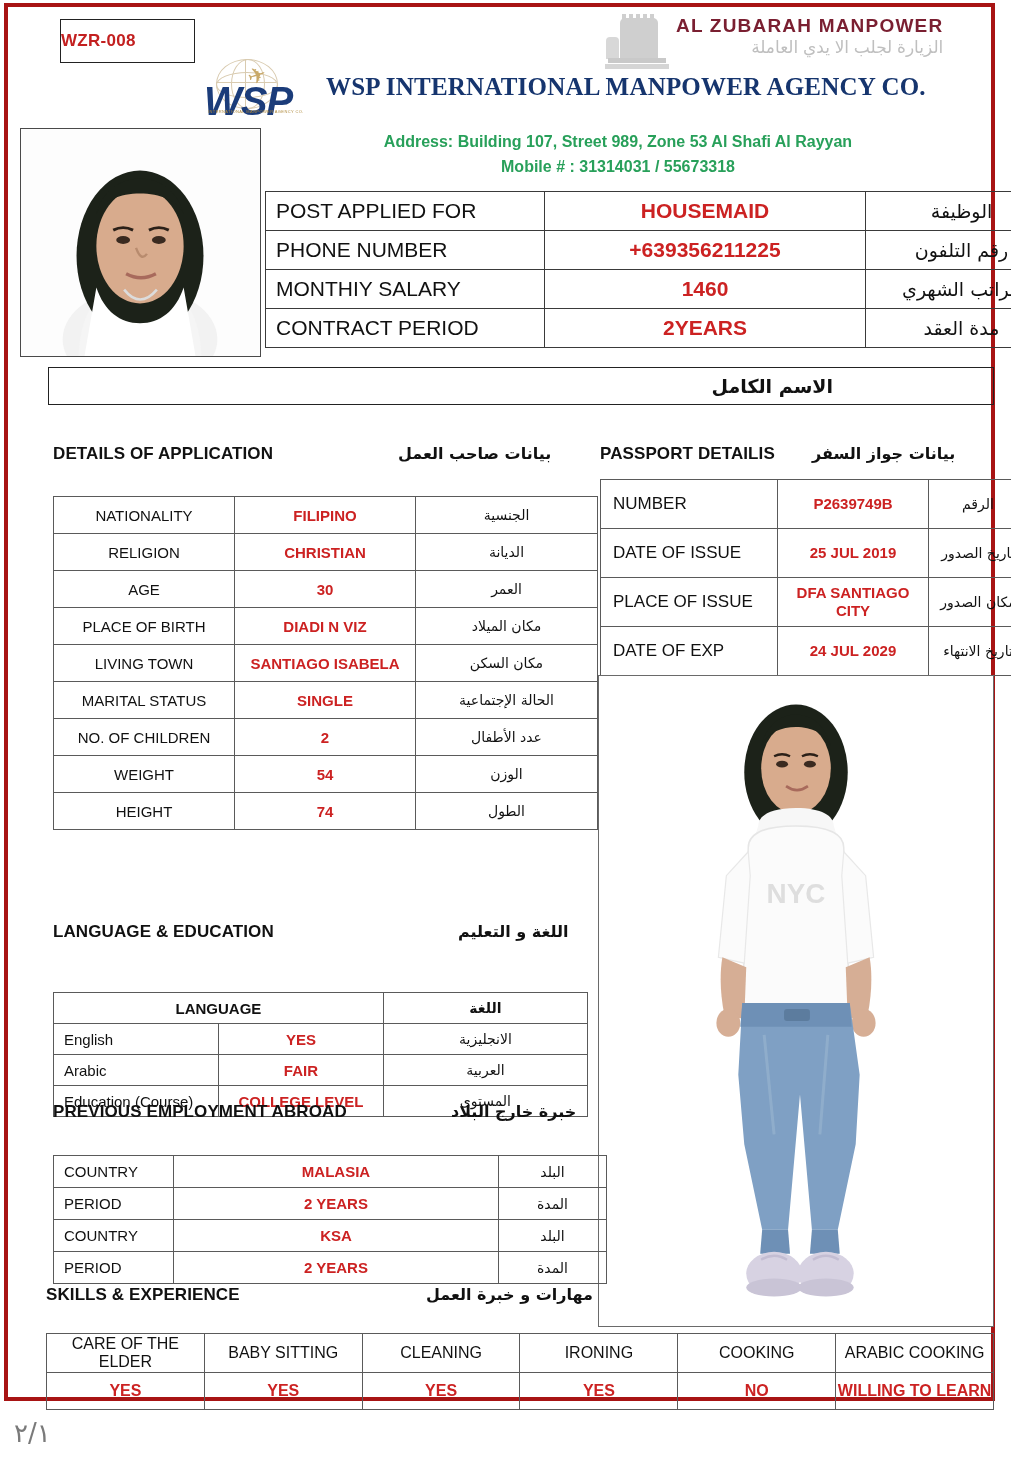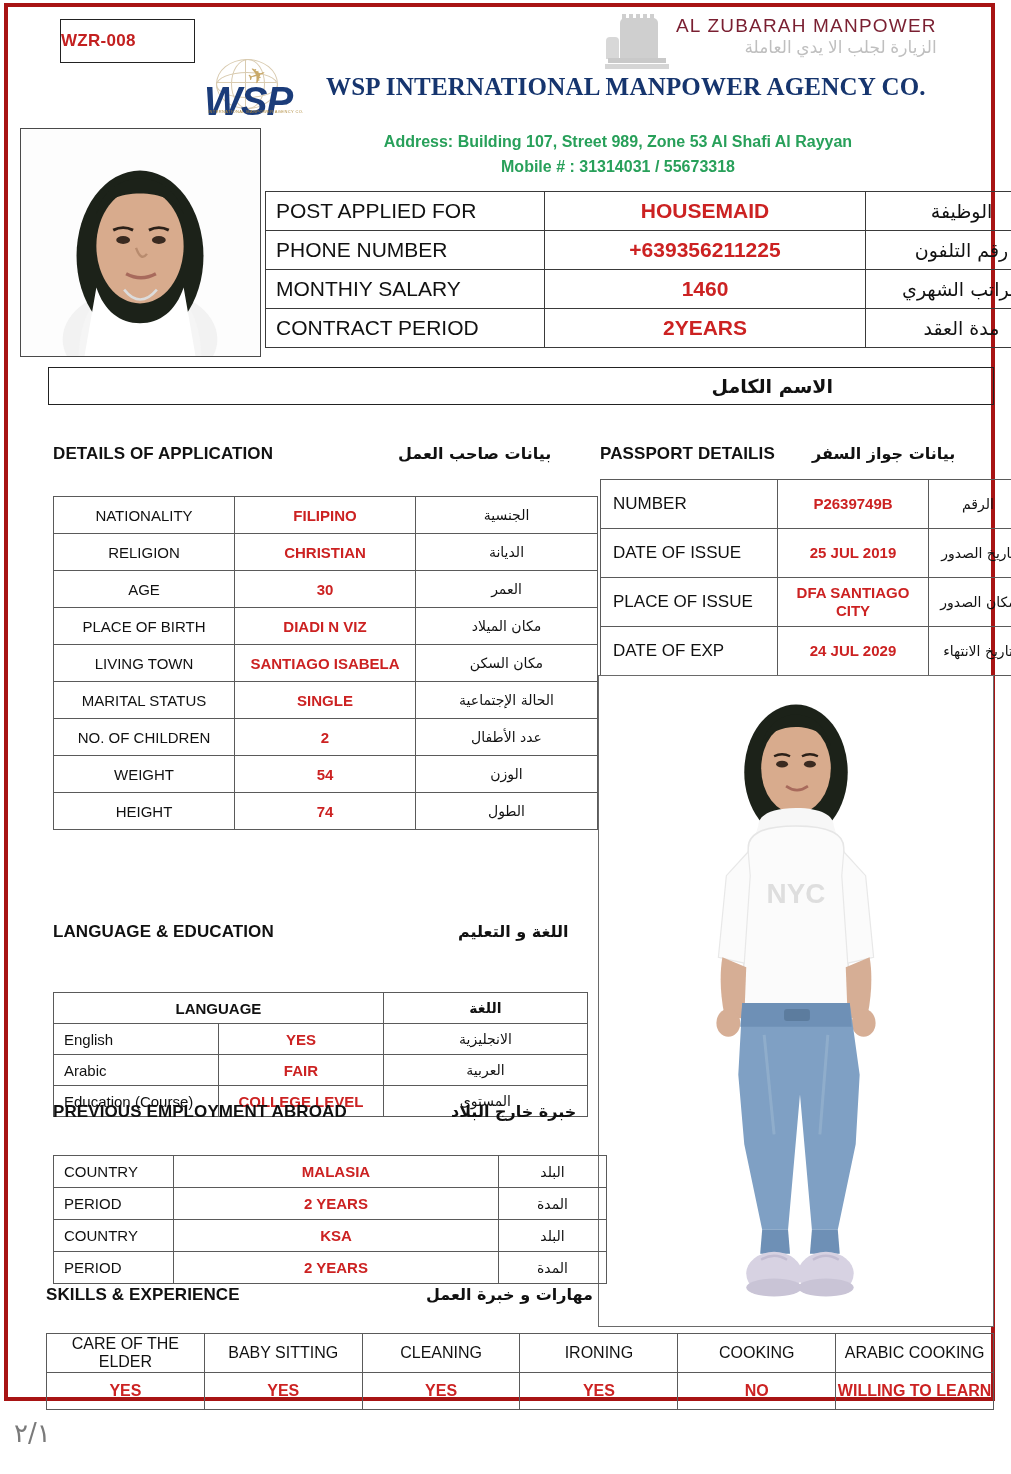--- a/index.html
+++ b/index.html
@@ -45,21 +45,21 @@
     background:repeating-linear-gradient(90deg,#CFCFCF 0 4px,transparent 4px 7px);
   }
   .zubarah .fort .buttress{
     position:absolute;left:2px;top:22px;width:13px;height:22px;
     background:#D8D8D8;border-radius:4px 4px 0 0;
   }
   .zubarah .fort .base1{position:absolute;left:4px;top:43px;width:58px;height:5px;background:#C9C9C9;}
   .zubarah .fort .base2{position:absolute;left:1px;top:49px;width:64px;height:5px;background:#D5D5D5;}
   .zubarah .txt{margin-left:6px;}
   .zubarah .zname{
-    color:#7A1F31;font-weight:normal;font-size:19px;letter-spacing:1.2px;line-height:22px;
+    color:#7A1F31;font-weight:bold;font-size:19px;letter-spacing:1.2px;line-height:22px;
   }
   .zubarah .zar{
     color:#BFBFBF;font-size:17px;line-height:21px;direction:rtl;text-align:right;
   }
 
   .wsp-row{
     position:absolute;left:196px;top:52px;width:790px;height:56px;
     display:flex;align-items:center;
   }
   .wsp-logo{position:relative;width:118px;height:56px;flex:0 0 118px;}

